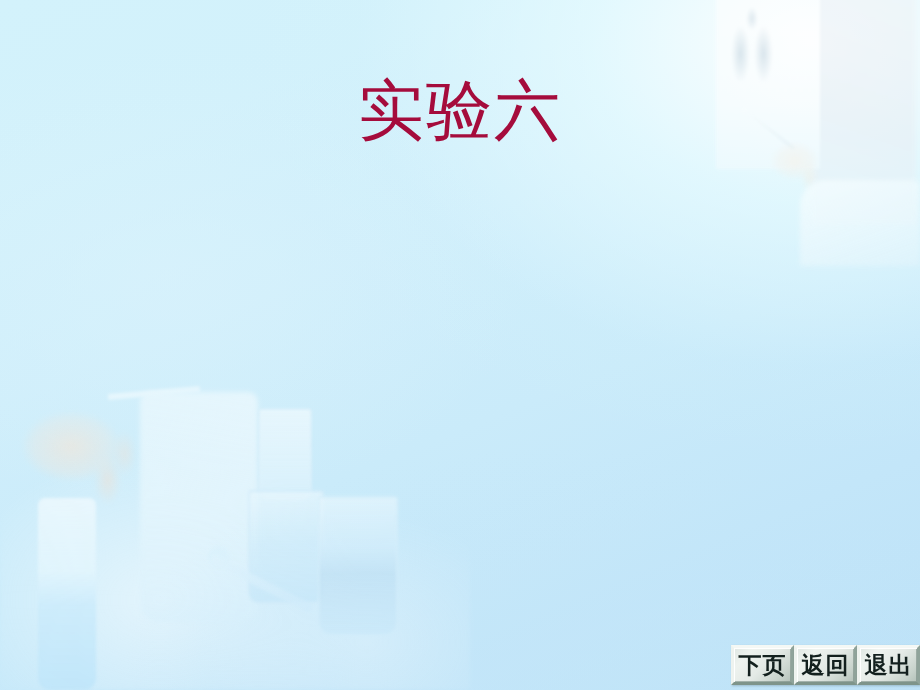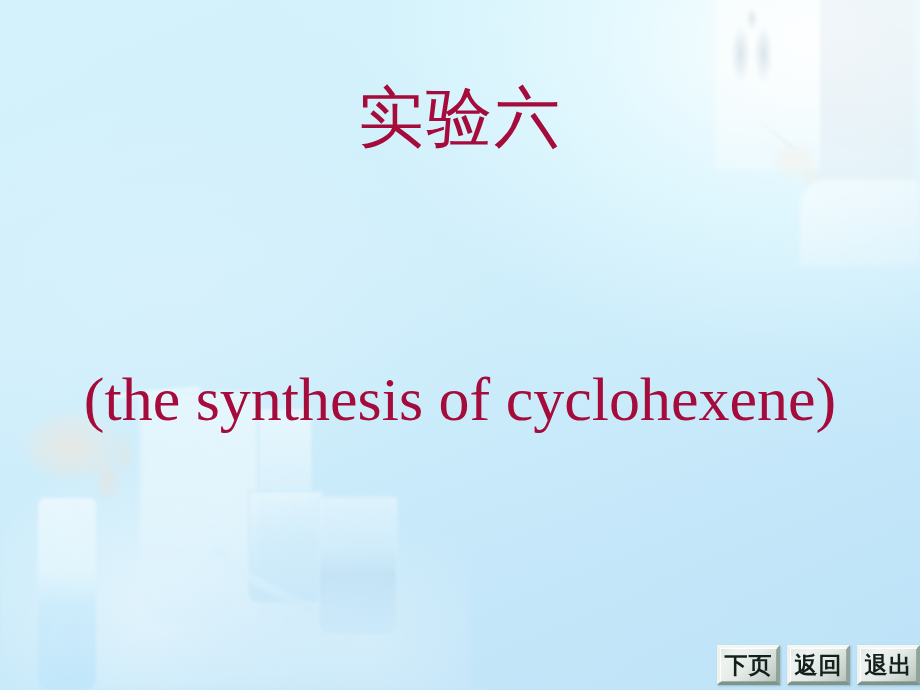--- a/index.html
+++ b/index.html
@@ -226,21 +226,21 @@
   }
   .title-line {
     position: absolute;
     width: 100%;
     text-align: center;
     color: #a50c3c;
     white-space: nowrap;
     line-height: 1;
   }
   #title-line-1 {
-    top: 85px;
+    top: 78px;
     font-size: 66px;
     letter-spacing: 2px;
     font-family: "DejaVu Sans", "Liberation Sans", sans-serif;
   }
   #title-line-2 {
     top: 222px;
     font-size: 68px;
     letter-spacing: 2px;
     font-family: "DejaVu Sans", "Liberation Sans", sans-serif;
   }
@@ -251,21 +251,21 @@
     font-family: "Liberation Serif", "DejaVu Serif", serif;
   }
 
   
   #nav-bar {
     position: absolute;
     right: 0;
     bottom: 5px;
     z-index: 10;
     display: flex;
-    gap: 7px;
+    gap: 0;
   }
   .nav-button {
     width: 63px;
     height: 40px;
     display: flex;
     align-items: center;
     justify-content: center;
     font-family: "DejaVu Sans", "Liberation Sans", sans-serif;
     font-size: 23px;
     font-weight: bold;
@@ -309,21 +309,20 @@
     <div class="pipette"></div>
     <div class="beaker-front"></div>
     <div class="tube"></div>
     <div class="hand2"></div>
   </div>
 
   <div id="haze"></div>
 
   <div id="title-block">
     <div class="title-line" id="title-line-1">实验六</div>
-    <div class="title-line" id="title-line-3">(the synthesis of cyclohexene)</div>
   </div>
 
   <div id="nav-bar">
     <div class="nav-button">
       <span>下页</span>
     </div>
     <div class="nav-button">
       <span>返回</span>
     </div>
     <div class="nav-button">

